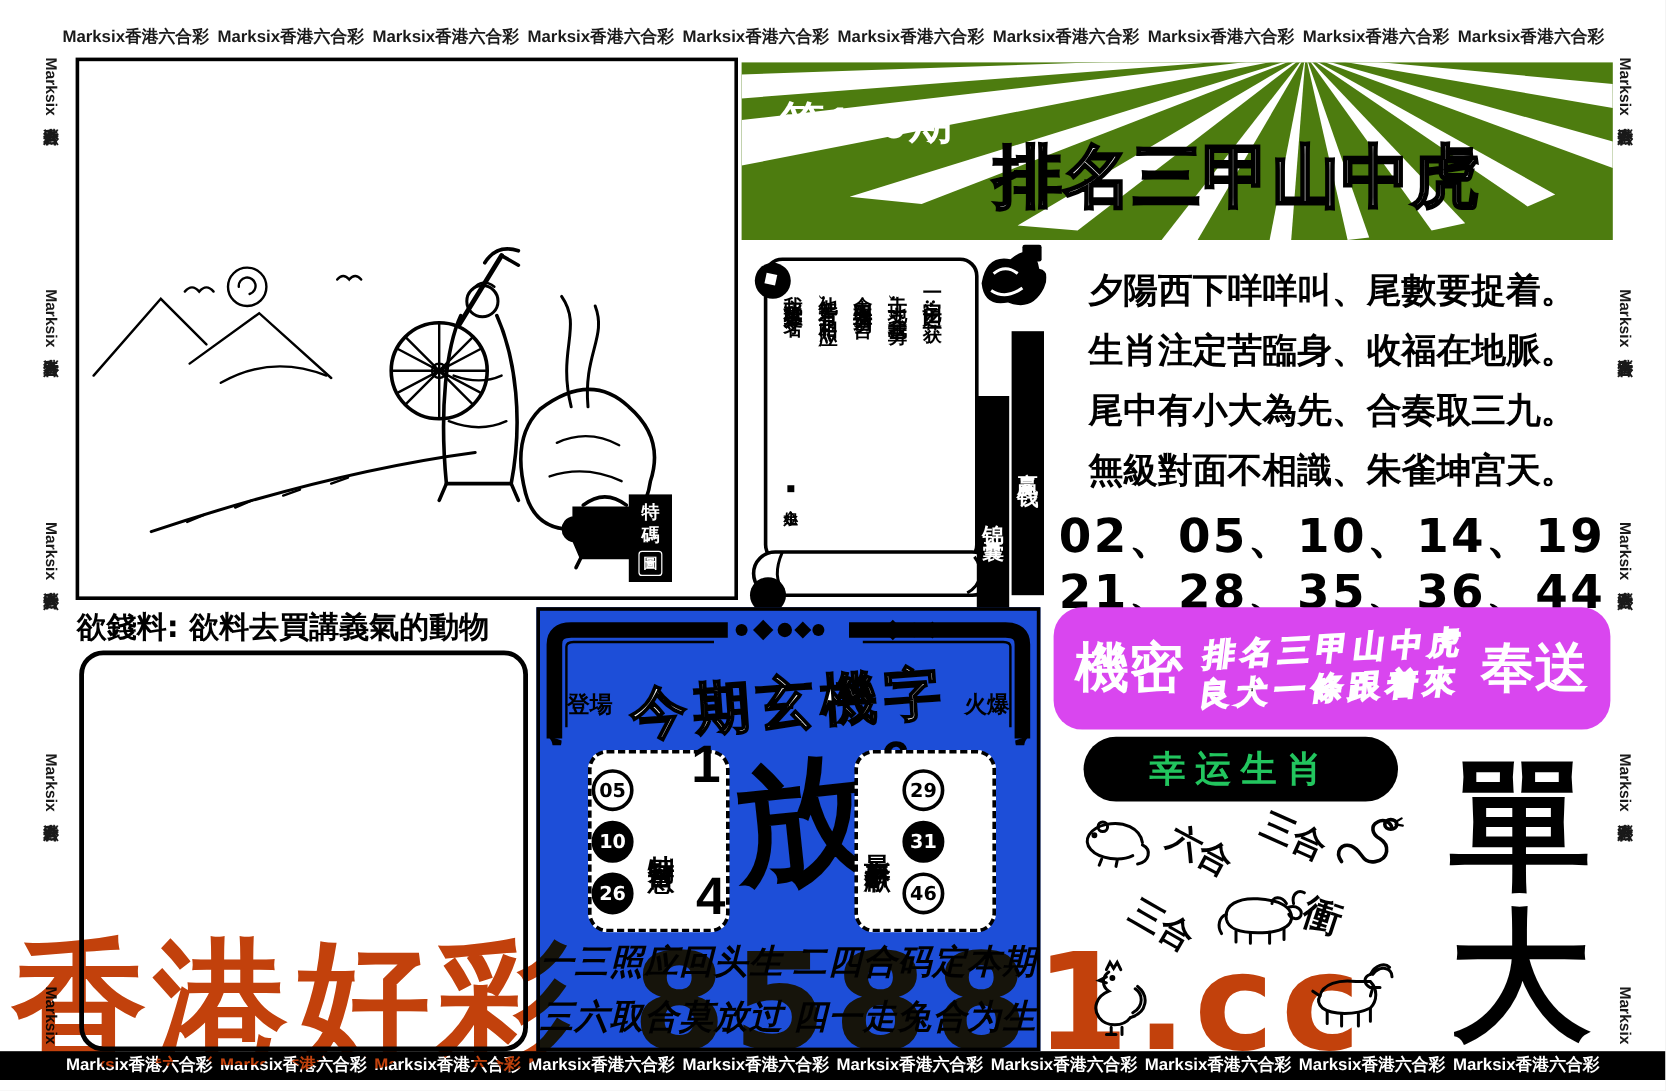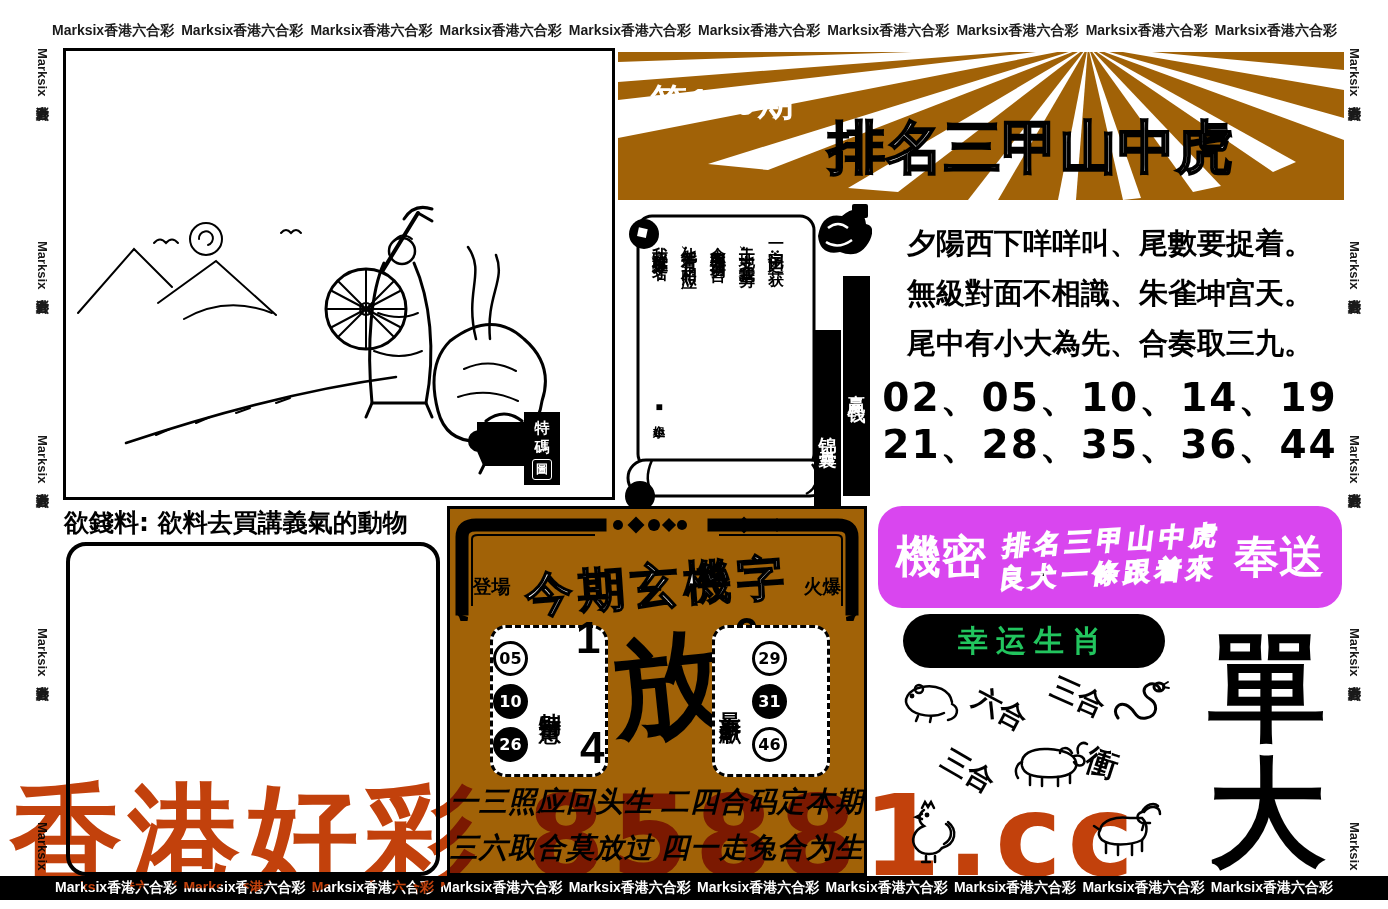--- a/index.html
+++ b/index.html
@@ -20,21 +20,21 @@
 
   
   .illu{position:absolute;left:63px;top:48px;width:552px;height:452px;border:3px solid #000;box-sizing:border-box;background:#fff;}
   .illu>svg{position:absolute;left:0;top:0;}
   .tm-label{position:absolute;right:52px;bottom:12px;width:36px;background:#000;color:#fff;display:flex;
             flex-direction:column;align-items:center;padding:6px 0 5px;font-weight:bold;}
   .tm-label .c{font-size:15px;line-height:19px;}
   .tm-label .boxed{font-size:12px;border:1.5px solid #fff;border-radius:3px;padding:1px 3px;margin-top:3px;}
 
   
-  .hdr{position:absolute;left:618px;top:52px;width:726px;height:148px;background:#a16207;}
+  .hdr{position:absolute;left:618px;top:52px;width:726px;height:148px;background:#4d7c0f;}
   .hdr>svg{position:absolute;left:0;top:0;}
   .issue{position:absolute;left:32px;top:26px;color:#fff;font-size:37px;font-weight:900;letter-spacing:2px;}
   .masthead{position:absolute;left:210px;top:58px;color:#fff;font-size:57px;font-weight:900;
             font-family:"Liberation Serif",serif;letter-spacing:1px;-webkit-text-stroke:2px #000;white-space:nowrap;}
 
   
   .scrollp{position:absolute;left:616px;top:202px;width:258px;height:322px;}
   .scroll-text{position:absolute;left:30px;top:32px;height:222px;writing-mode:vertical-rl;text-orientation:mixed;
                font-size:16px;font-weight:bold;font-family:"Liberation Serif",serif;letter-spacing:3px;}
   .scroll-text div{line-height:29px;}
@@ -71,21 +71,21 @@
   
   .bigchar{position:absolute;left:1202px;width:130px;text-align:center;font-family:"Liberation Serif",serif;
            font-weight:900;font-size:118px;line-height:118px;}
   .bc1{top:630px;} .bc2{top:756px;}
 
   
   .money-h{position:absolute;left:64px;top:506px;font-size:25px;font-weight:900;font-family:"DejaVu Sans",sans-serif;white-space:nowrap;}
   .money-box{position:absolute;left:66px;top:542px;width:374px;height:334px;border:4px solid #000;border-radius:20px;box-sizing:border-box;}
 
   
-  .myst{position:absolute;left:447px;top:506px;width:420px;height:370px;border:3px solid #000;box-sizing:border-box;background:#a16207;}
+  .myst{position:absolute;left:447px;top:506px;width:420px;height:370px;border:3px solid #000;box-sizing:border-box;background:#1d4ed8;}
   .myst>svg{position:absolute;left:0;top:0;}
   .myst-title{position:absolute;left:0;top:46px;width:100%;display:flex;align-items:center;justify-content:center;gap:14px;}
   .myst-pre,.myst-post{font-size:19px;font-weight:900;}
   .myst-zi{font-size:47px;font-weight:900;font-family:"Liberation Serif",serif;color:#fff;
            -webkit-text-stroke:1.6px #000;transform:rotate(-4deg);letter-spacing:6px;white-space:nowrap;}
   .dashbox{position:absolute;width:118px;height:152px;border:3px dashed #000;border-radius:16px;display:flex;
            align-items:center;justify-content:flex-start;gap:7px;box-sizing:border-box;background:#fff;}
   .db-left{left:40px;top:116px;} .db-right{left:262px;top:116px;}
   .balls{display:flex;flex-direction:column;gap:8px;}
   .ball{width:35px;height:35px;border-radius:50%;display:flex;align-items:center;justify-content:center;
@@ -238,22 +238,23 @@
       <span class="vtext">赢钱</span>
     </div>
     <div class="bar bar-tip">
       <span class="vtext">锦囊</span>
     </div>
   </div>
 
   <div class="poem">
     <div class="poem-lines">
       <div>夕陽西下咩咩叫、尾數要捉着。</div>
+      <div>生肖注定苦臨身、收福在地脈。</div>
+      <div>尾中有小大為先、合奏取三九。</div>
       <div>無級對面不相識、朱雀坤宫天。</div>
-      <div>尾中有小大為先、合奏取三九。</div>
     </div>
     <div class="poem-nums">
       <div>02、05、10、14、19</div>
       <div>21、28、35、36、44</div>
     </div>
   </div>
 
   <div class="secret">
     <span class="big">機密</span>
     <span class="mid">

